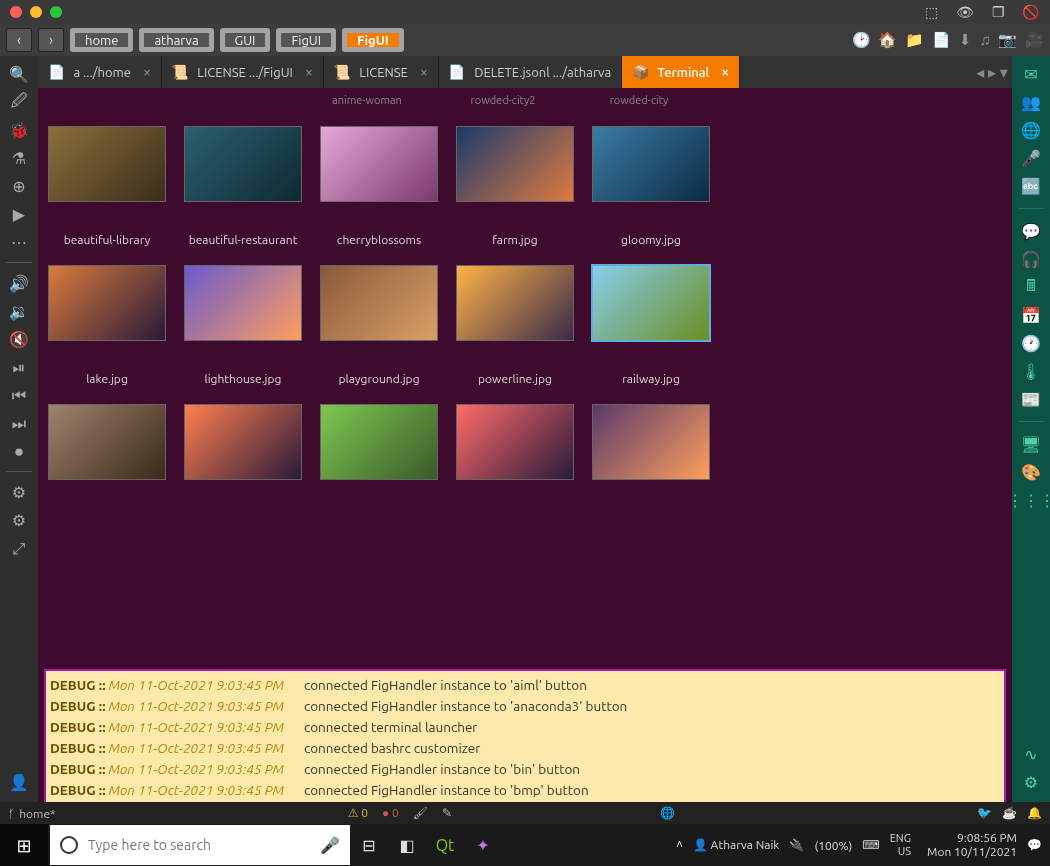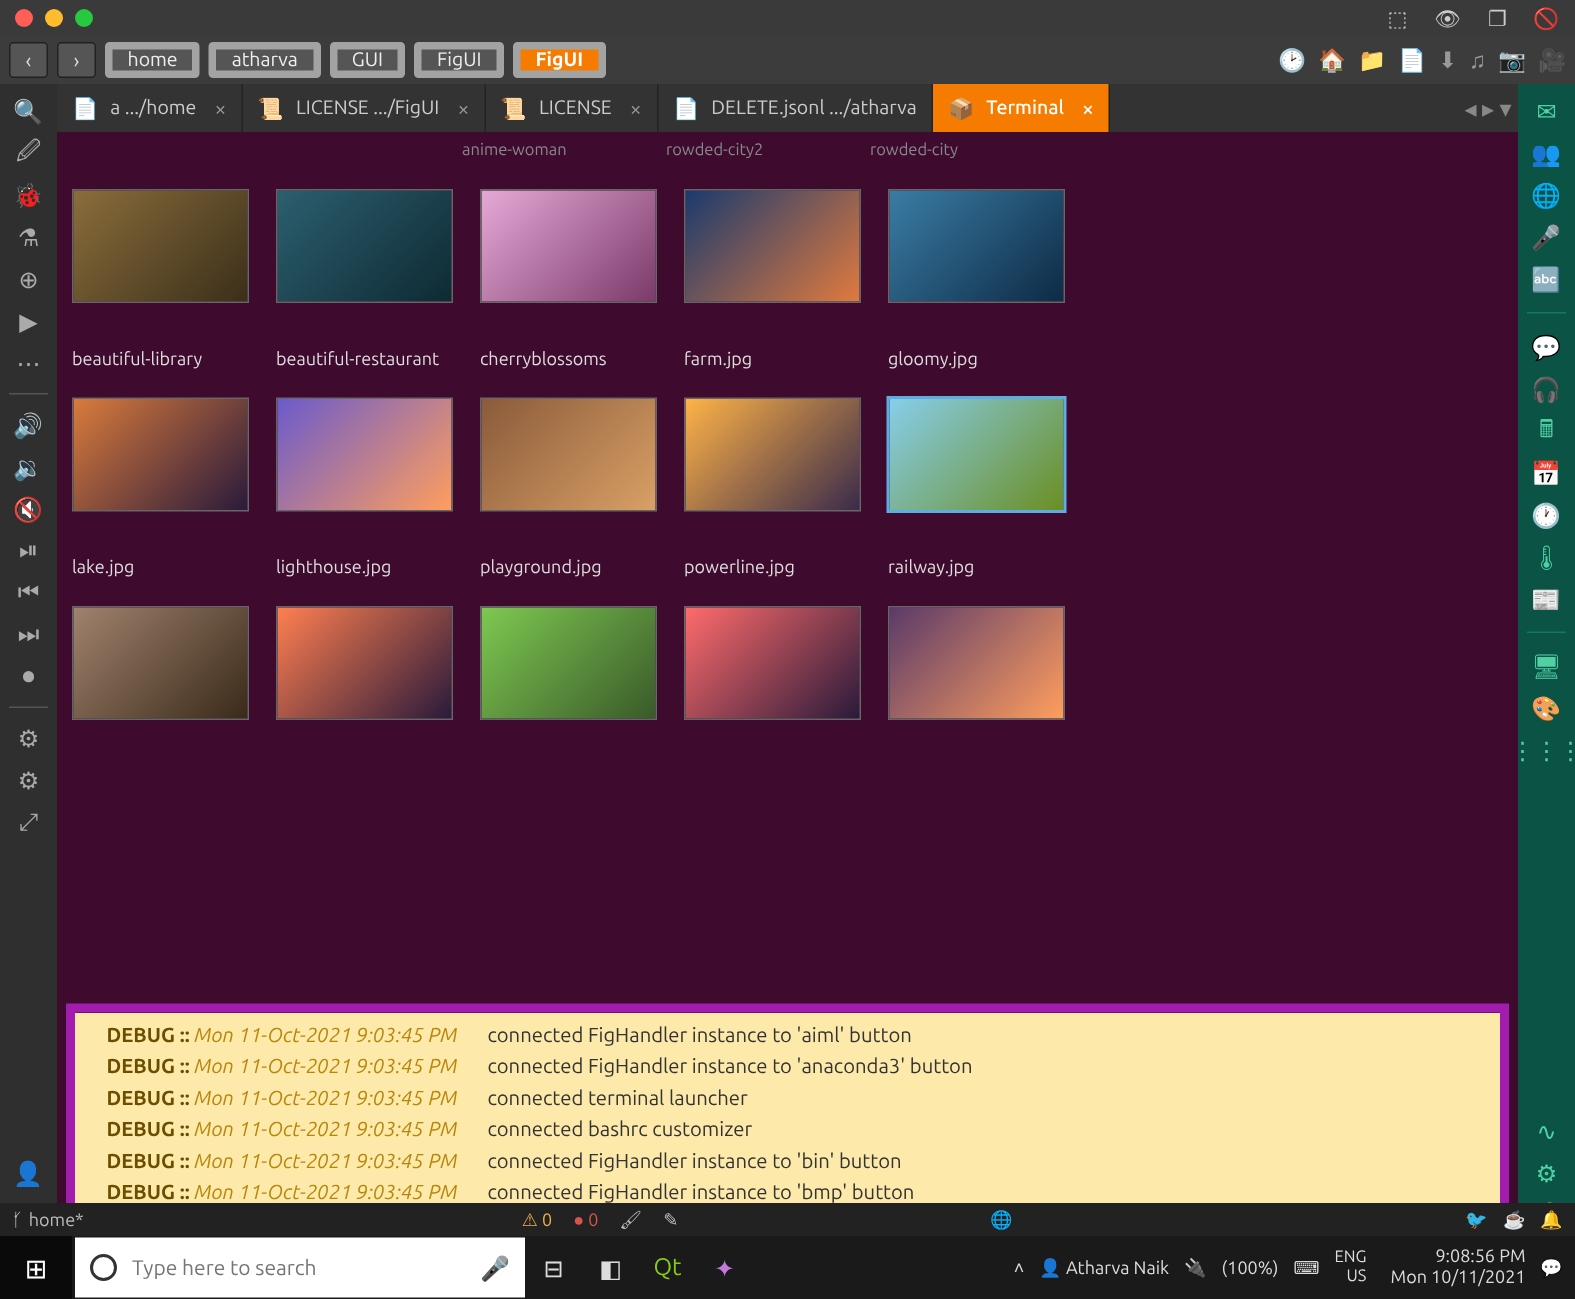--- a/index.html
+++ b/index.html
@@ -39,28 +39,28 @@
 .tab{display:flex;align-items:center;gap:8px;padding:0 10px;color:#ccc;font-size:13px;border-right:1px solid #222;cursor:pointer;position:relative}
 .tab .ticon2{font-size:14px}
 .tab .close{color:#999;font-size:14px;margin-left:4px}
 .tab.active{background:#f57c00;color:#fff;font-weight:500}
 .tab.active .close{color:#fff}
 .tabs .tabscroll{width:40px;display:flex;align-items:center;justify-content:center;color:#888;gap:4px}
 
 
 .filegrid{flex:1;overflow:auto;padding:6px 10px 12px 10px;position:relative}
 .row{display:flex;gap:18px;margin-bottom:18px}
-.thumb{width:118px;display:flex;flex-direction:column;align-items:flex-start;cursor:pointer}
+.thumb{width:118px;display:flex;flex-direction:column;align-items:center;cursor:pointer}
 .thumb .img{width:118px;height:76px;border:1px solid #666;background:linear-gradient(135deg,var(--c1),var(--c2))}
 .thumb .lbl{color:#ddd;font-size:12px;text-align:center;margin-top:30px;max-width:118px;word-break:break-word;line-height:1.25}
 .row.top .thumb .lbl{margin-top:0;color:#888;font-size:11px}
 .thumb.sel .img{outline:2px solid #5dade2;outline-offset:-1px}
 
 
-.log{height:155px;background:#fde9a9;border:6px solid #a21caf;overflow-y:scroll;font-size:13.5px;padding:4px 21px;line-height:1.55;margin:0 6px 0 6px}
+.log{height:155px;background:#fde9a9;border:2px solid #a21caf;overflow-y:scroll;font-size:13.5px;padding:4px 4px;line-height:1.55;margin:0 6px 0 6px}
 .log .line{white-space:nowrap}
 .log .lvl{color:#6b4e00;font-weight:bold}
 .log .ts{color:#b8860b;font-style:italic}
 .log .msg{color:#333;margin-left:20px}
 .status2{position:absolute;left:0;right:0;bottom:42px;height:22px;background:#222;display:flex;align-items:center;padding:0 8px;color:#bbb;font-size:12px;gap:14px}
 .status2 .branch{display:flex;align-items:center;gap:4px}
 .status2 .spacer{flex:1}
 .status2 .sicon{cursor:pointer}
 
 

